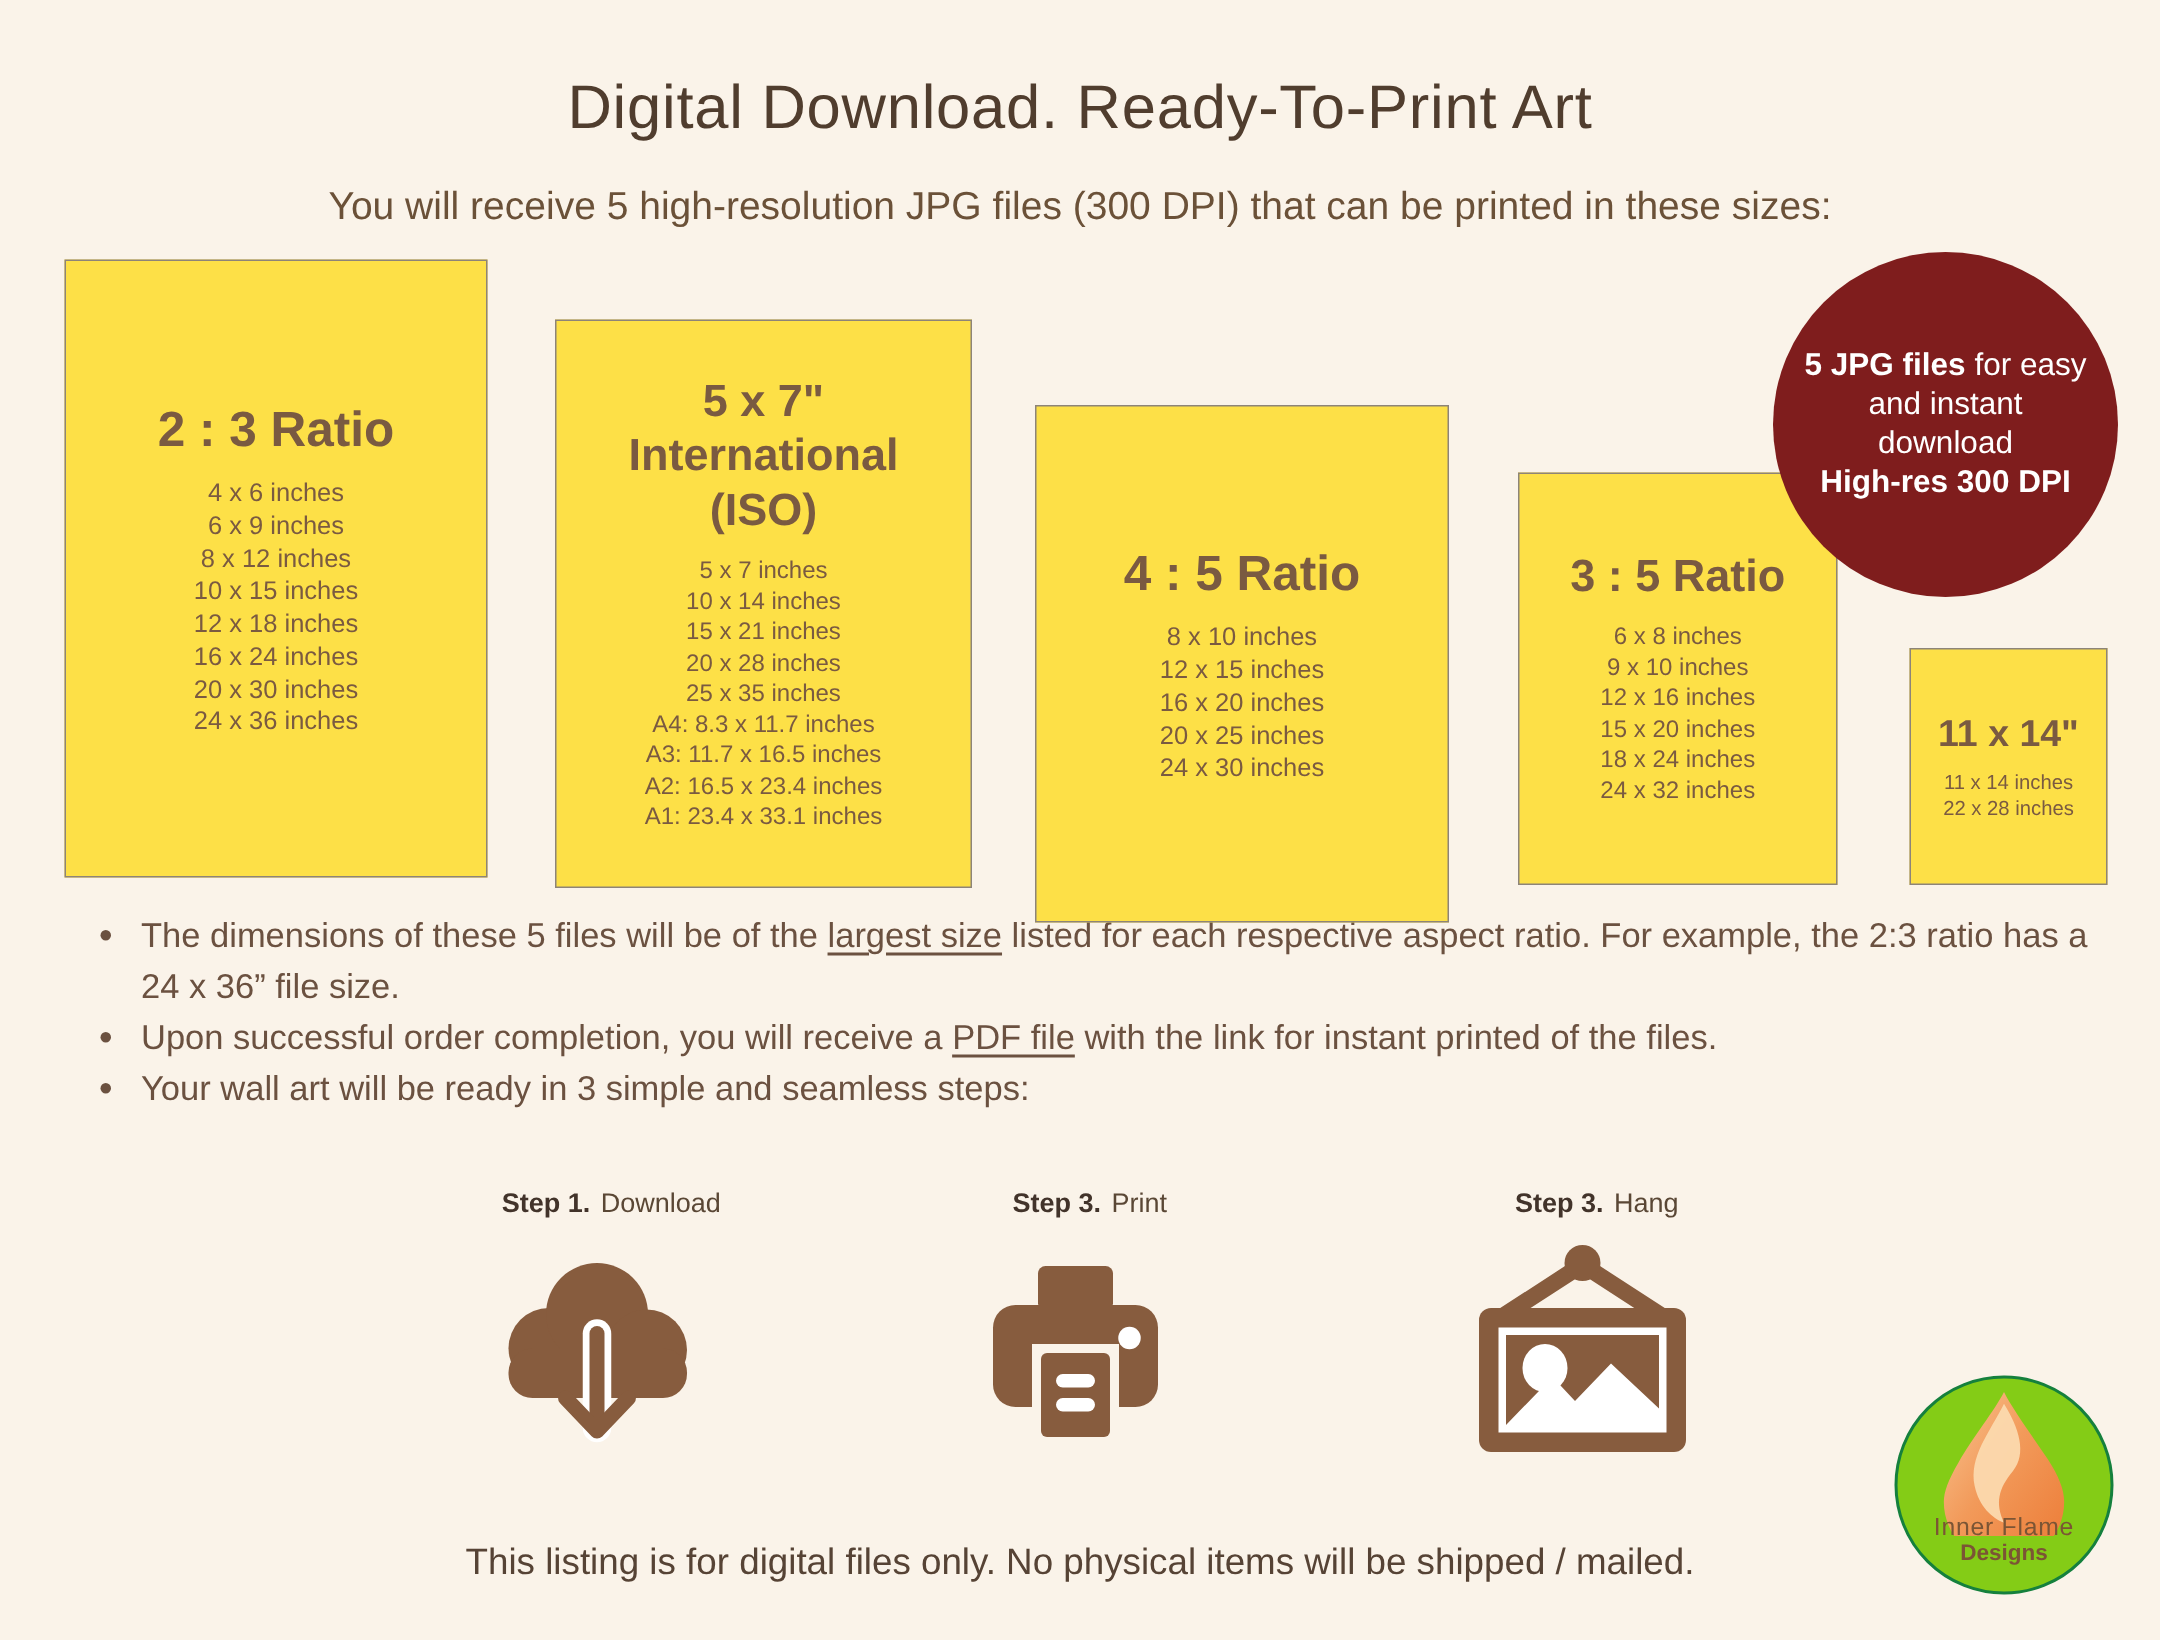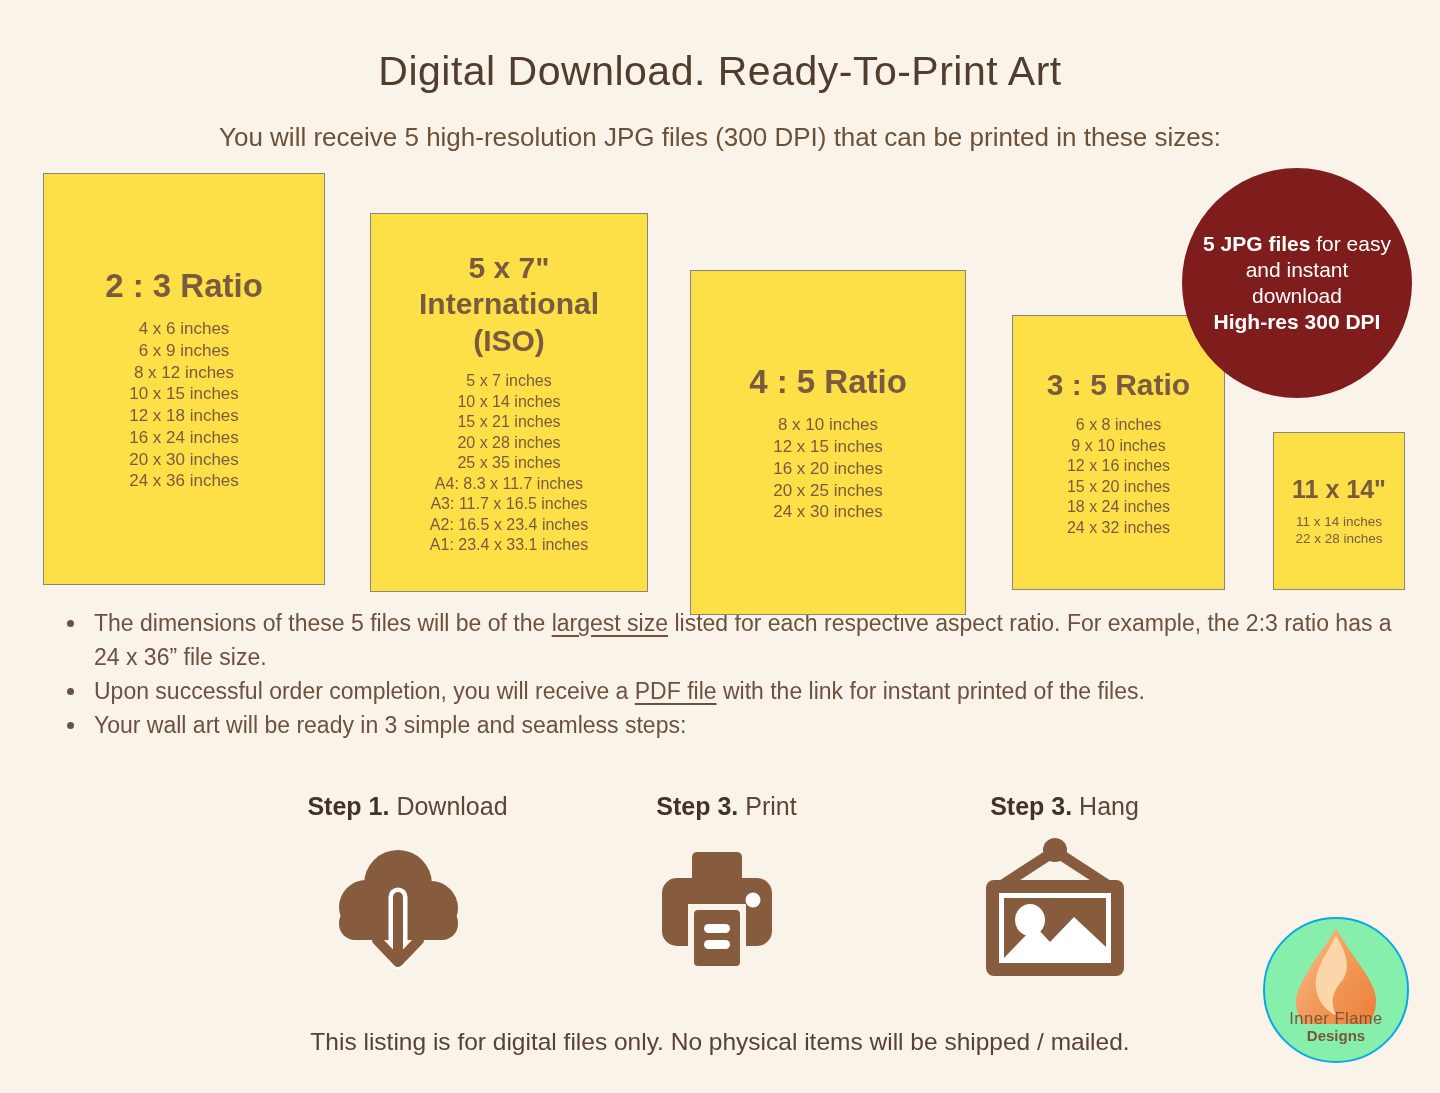--- a/index.html
+++ b/index.html
@@ -48,31 +48,31 @@
   .bullets {
     position:absolute; left:58px; top:606px; width:1350px;
     list-style:disc; padding-left:30px; font-size:23px; line-height:34px; color:#6B5140;
   }
   .bullets li { padding-left:6px; margin-bottom:0; }
   .bullets .u { text-decoration:underline; text-underline-offset:4px; }
   .step { position:absolute; top:792px; width:230px; display:flex; flex-direction:column; align-items:center; }
   .step1 { left:283px; }
   .step2 { left:602px; }
   .step3 { left:940px; }
-  .step-label { font-size:25px; color:#5A4735; white-space:nowrap;margin-left:19px; }
+  .step-label { font-size:18px; color:#5A4735; white-space:nowrap;margin-left:19px; }
   .step-label .b { font-weight:700; color:#42332A; margin-right:7px; }
   .step-icon { display:block; }
   .m16 { margin-top:16px; } .m23 { margin-top:23px; } .m17 { margin-top:15px; }
   .footer-note {
     position:absolute; top:1028px; left:0; width:100%;
     text-align:center; font-size:24.5px; color:#564335;
   }
   .logo {
     position:absolute; left:1263px; top:917px; width:146px; height:146px;
-    background:#86efac; border:2px solid #0ea5e9; border-radius:50%; z-index:3;
+    background:#84cc16; border:2px solid #15803d; border-radius:50%; z-index:3;
   }
   .logo svg { position:absolute; left:50%; top:7px; transform:translateX(-50%); }
   .logo-text { position:absolute; bottom:17px; left:0; width:100%; text-align:center; color:#7B5535; }
   .logo-line1 { font-size:16.5px; letter-spacing:.5px; }
   .logo-line2 { font-size:15px; font-weight:700; margin-top:-1px; }
 </style>
 </head>
 <body>
 
 <div class="canvas">

